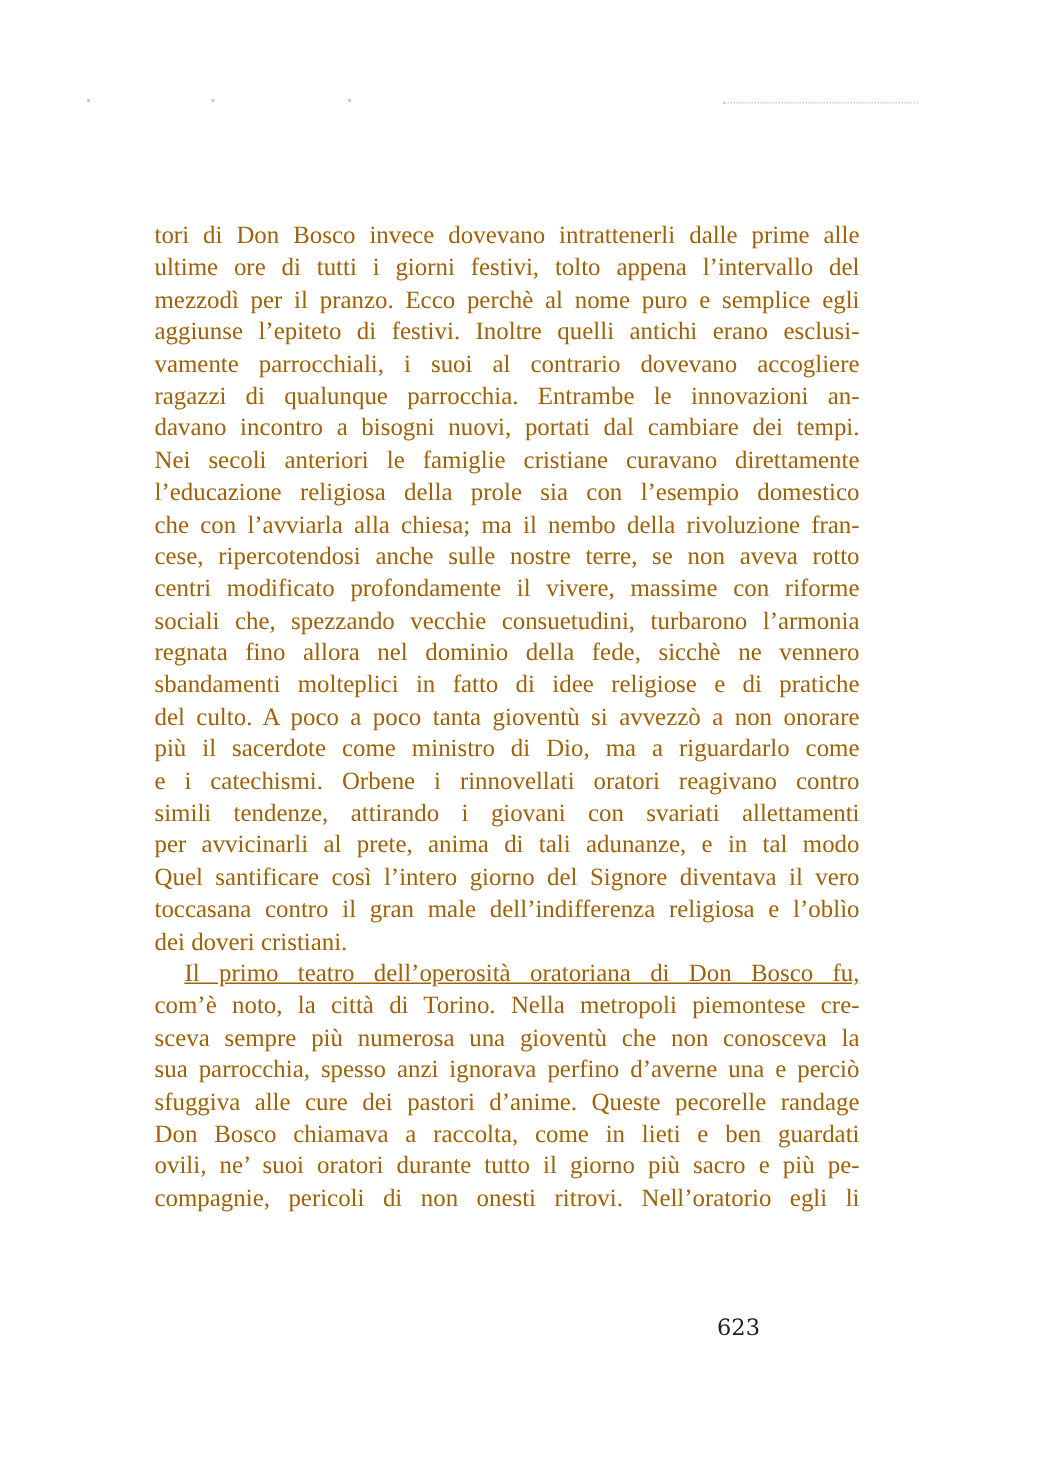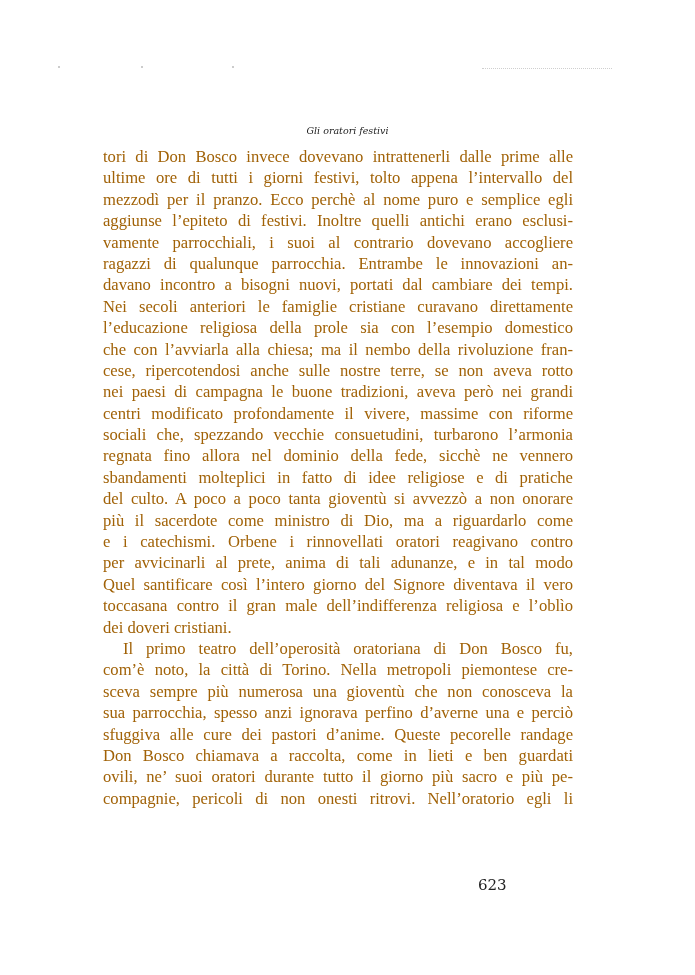--- a/index.html
+++ b/index.html
@@ -11,62 +11,61 @@
   }
   .body-text {
     position: absolute; left: 103px; top: 146px; width: 470px;
     font-family: "Liberation Serif", serif; font-size: 16.6px; color: #a16207;
   }
   .line {
     height: 21.4px; line-height: 21.4px; white-space: nowrap;
     text-align: justify; text-align-last: justify;
   }
   .line.last { text-align-last: left; }
-  .line.indent { padding-left: 20px; }
+  .line.indent { padding-left: 20px; text-decoration: underline; }
   .page-number {
     position: absolute; top: 866px; left: 478px;
     font-family: "DejaVu Serif", serif; font-size: 15px; color: #222; margin-top: 10px;
   }
   .scan-noise {
     position: absolute; top: 68px; left: 482px; width: 130px; height: 1px;
     border-top: 1px dotted #cfcfcf;
   }
   .scan-speck { position: absolute; width: 2px; height: 2px; background: #ccc; }
 </style>
 </head>
 <body>
 
 <div class="page">
   <div class="scan-noise"></div>
   <div class="scan-speck" style="left:58px;top:66px;"></div>
   <div class="scan-speck" style="left:141px;top:66px;"></div>
   <div class="scan-speck" style="left:232px;top:66px;"></div>
 
-  <div class="running-head">Gli oratori festivi</div>
 
   <div class="body-text" id="body-text">
       <div class="line">tori di Don Bosco invece dovevano intrattenerli dalle prime alle</div>
       <div class="line">ultime ore di tutti i giorni festivi, tolto appena l’intervallo del</div>
       <div class="line">mezzodì per il pranzo. Ecco perchè al nome puro e semplice egli</div>
       <div class="line">aggiunse l’epiteto di festivi. Inoltre quelli antichi erano esclusi-</div>
       <div class="line">vamente parrocchiali, i suoi al contrario dovevano accogliere</div>
       <div class="line">ragazzi di qualunque parrocchia. Entrambe le innovazioni an-</div>
       <div class="line">davano incontro a bisogni nuovi, portati dal cambiare dei tempi.</div>
       <div class="line">Nei secoli anteriori le famiglie cristiane curavano direttamente</div>
       <div class="line">l’educazione religiosa della prole sia con l’esempio domestico</div>
       <div class="line">che con l’avviarla alla chiesa; ma il nembo della rivoluzione fran-</div>
       <div class="line">cese, ripercotendosi anche sulle nostre terre, se non aveva rotto</div>
-      <div class="line">nei paesi di campagna le buone tradizioni, aveva però nei grandi</div>
       <div class="line">centri modificato profondamente il vivere, massime con riforme</div>
       <div class="line">sociali che, spezzando vecchie consuetudini, turbarono l’armonia</div>
       <div class="line">regnata fino allora nel dominio della fede, sicchè ne vennero</div>
       <div class="line">sbandamenti molteplici in fatto di idee religiose e di pratiche</div>
       <div class="line">del culto. A poco a poco tanta gioventù si avvezzò a non onorare</div>
       <div class="line">più il sacerdote come ministro di Dio, ma a riguardarlo come</div>
       <div class="line">e i catechismi. Orbene i rinnovellati oratori reagivano contro</div>
+      <div class="line">simili tendenze, attirando i giovani con svariati allettamenti</div>
       <div class="line">per avvicinarli al prete, anima di tali adunanze, e in tal modo</div>
       <div class="line">Quel santificare così l’intero giorno del Signore diventava il vero</div>
       <div class="line">toccasana contro il gran male dell’indifferenza religiosa e l’oblìo</div>
       <div class="line last">dei doveri cristiani.</div>
       <div class="line indent">Il primo teatro dell’operosità oratoriana di Don Bosco fu,</div>
       <div class="line">com’è noto, la città di Torino. Nella metropoli piemontese cre-</div>
       <div class="line">sceva sempre più numerosa una gioventù che non conosceva la</div>
       <div class="line">sua parrocchia, spesso anzi ignorava perfino d’averne una e perciò</div>
       <div class="line">sfuggiva alle cure dei pastori d’anime. Queste pecorelle randage</div>
       <div class="line">Don Bosco chiamava a raccolta, come in lieti e ben guardati</div>

